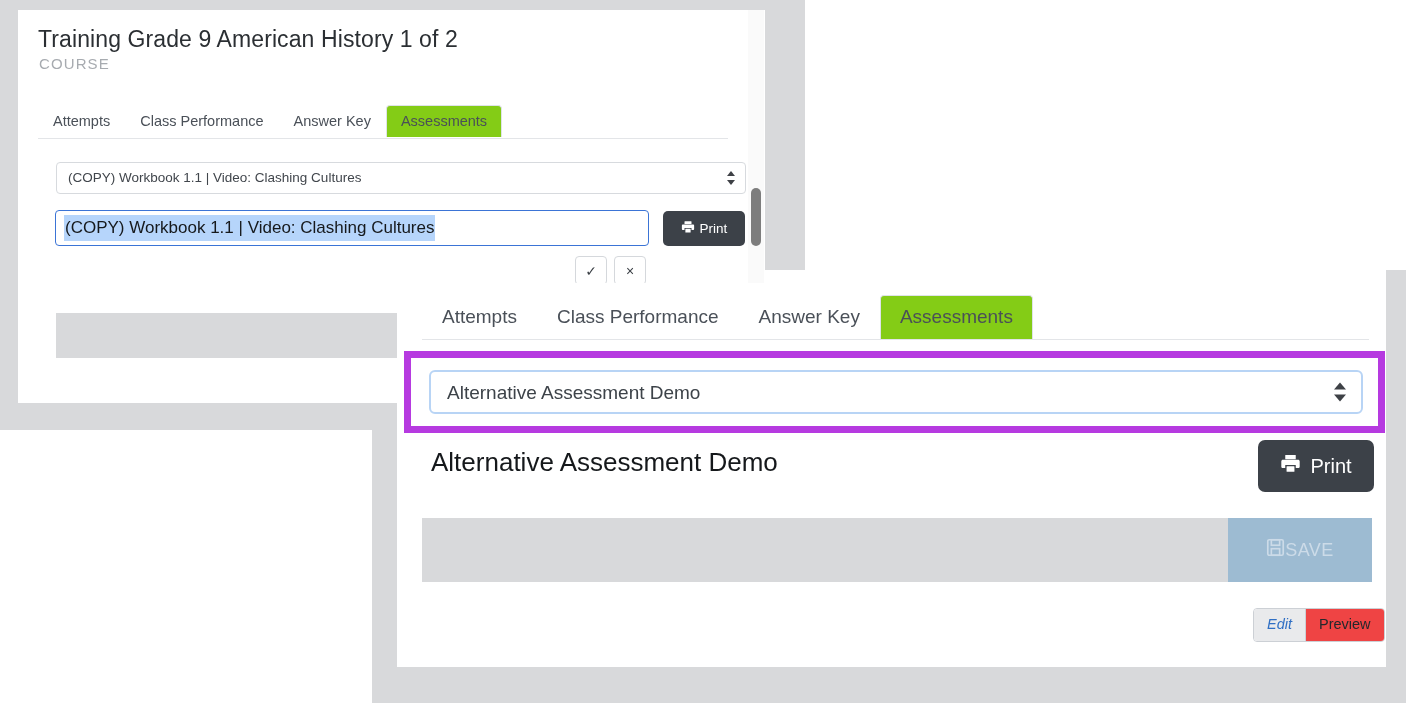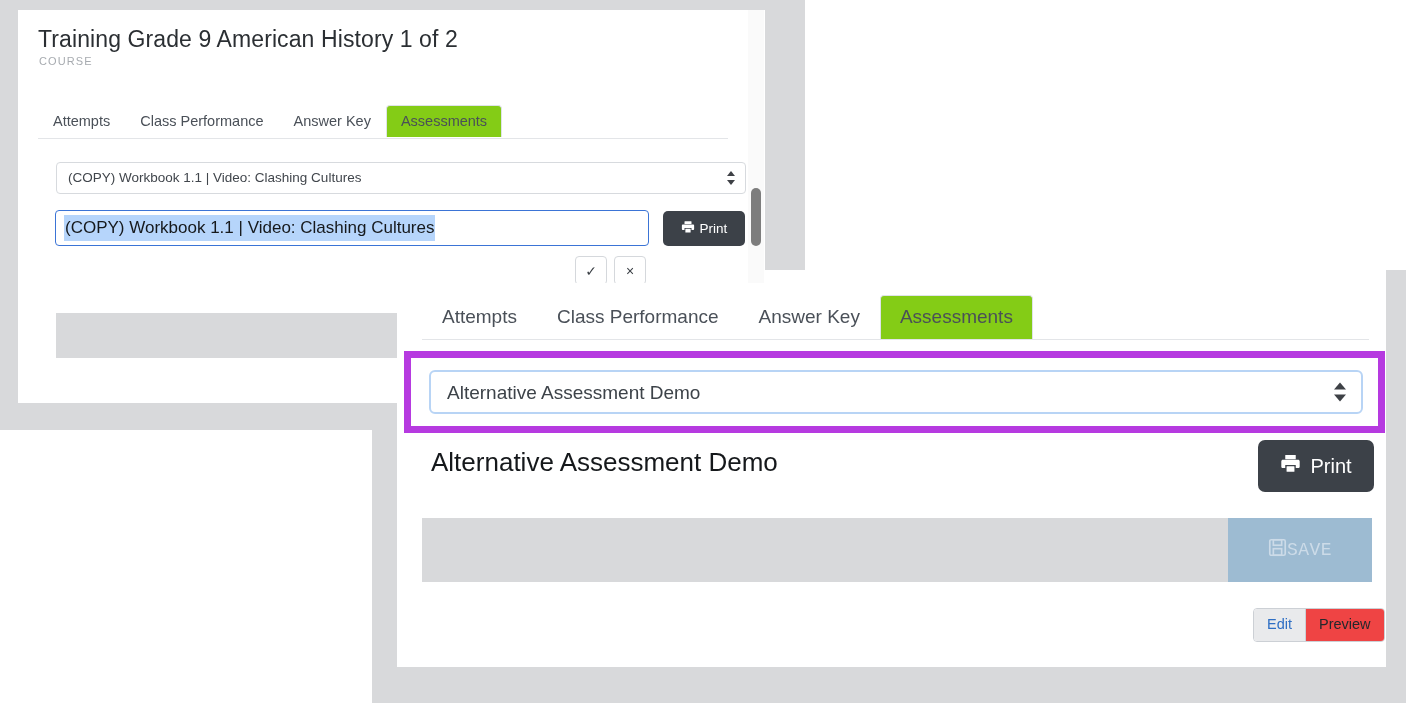--- a/index.html
+++ b/index.html
@@ -19,21 +19,21 @@
     position: absolute; left: 18px; top: 10px; width: 747px; height: 393px;
     background: #ffffff; z-index: 6;
   }
   #course-title {
     position: absolute; left: 20px; top: 16px;
     font-size: 23px; color: #2b2f33; font-weight: 400; letter-spacing: 0.1px;
     white-space: nowrap;
   }
   #course-kicker {
     position: absolute; left: 21px; top: 45px;
-    font-size: 11px; letter-spacing: 1.1px; color: #a7abb0; font-weight: 400;
+    font-size: 15px; letter-spacing: 1.1px; color: #a7abb0; font-weight: 400;
   }
 
   
   .tabs-row {
     position: absolute; display: flex; align-items: center;
     border-bottom: 1px solid #e3e5e8;
   }
   #tl-tabs { left: 20px; top: 92px; width: 690px; height: 37px; }
   .tab {
     font-size: 14.5px; color: #4a5058; padding: 8px 14px 9px 14px;
@@ -149,31 +149,31 @@
     font-size: 20px;
   }
   #bc-editorbar {
     position: absolute; left: 25px; top: 235px; width: 950px; height: 64px;
     display: flex;
   }
   #bc-editor-blank { flex: 1; background: #d8d9db; }
   #bc-save {
     width: 144px; background: #9dbbd2; color: #ccdbe8;
     display: flex; align-items: center; justify-content: center; gap: 0;
-    font-size: 18px; letter-spacing: 0.4px; font-family: Liberation Mono, monospace;
+    font-size: 18px; letter-spacing: 0.4px;
   }
   #bc-toggle {
     position: absolute; left: 856px; top: 325px; display: flex;
     border: 1px solid #ccd0d5; border-radius: 4px; overflow: hidden;
     background: #ffffff;
   }
   .tgl {
     padding: 8px 13px; font-size: 14.5px; line-height: 1.1;
   }
-  .tgl.sel { background: #e9eaec; color: #2f6fc4; }
+  .tgl.sel { background: #e9eaec; color: #2f6fc4; font-style: italic; }
   .tgl.unsel { background: #ef4444; color: #24282c; border-left: 1px solid #ccd0d5; }
 
   .icon-print { display: inline-block; }
   .icon-save { display: inline-block; }
 </style>
 </head>
 <body>
 
 <div id="root">
 

